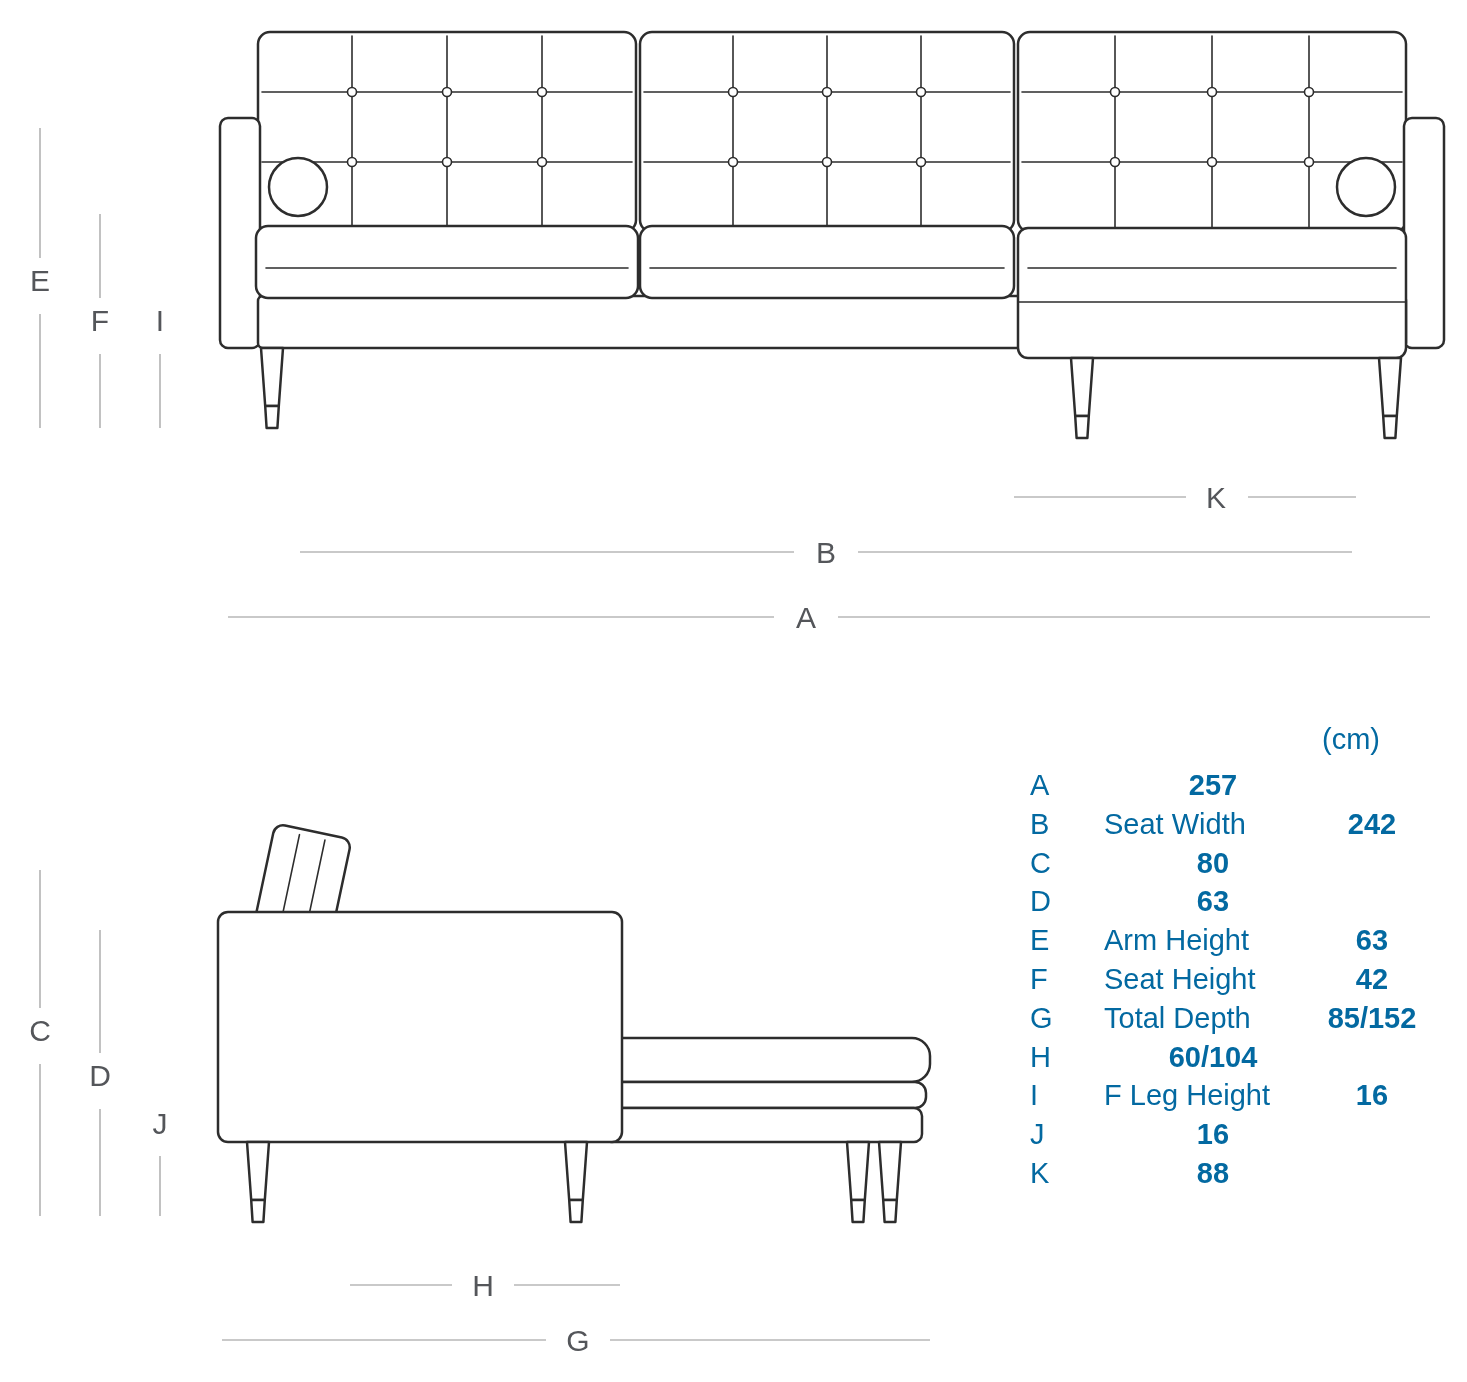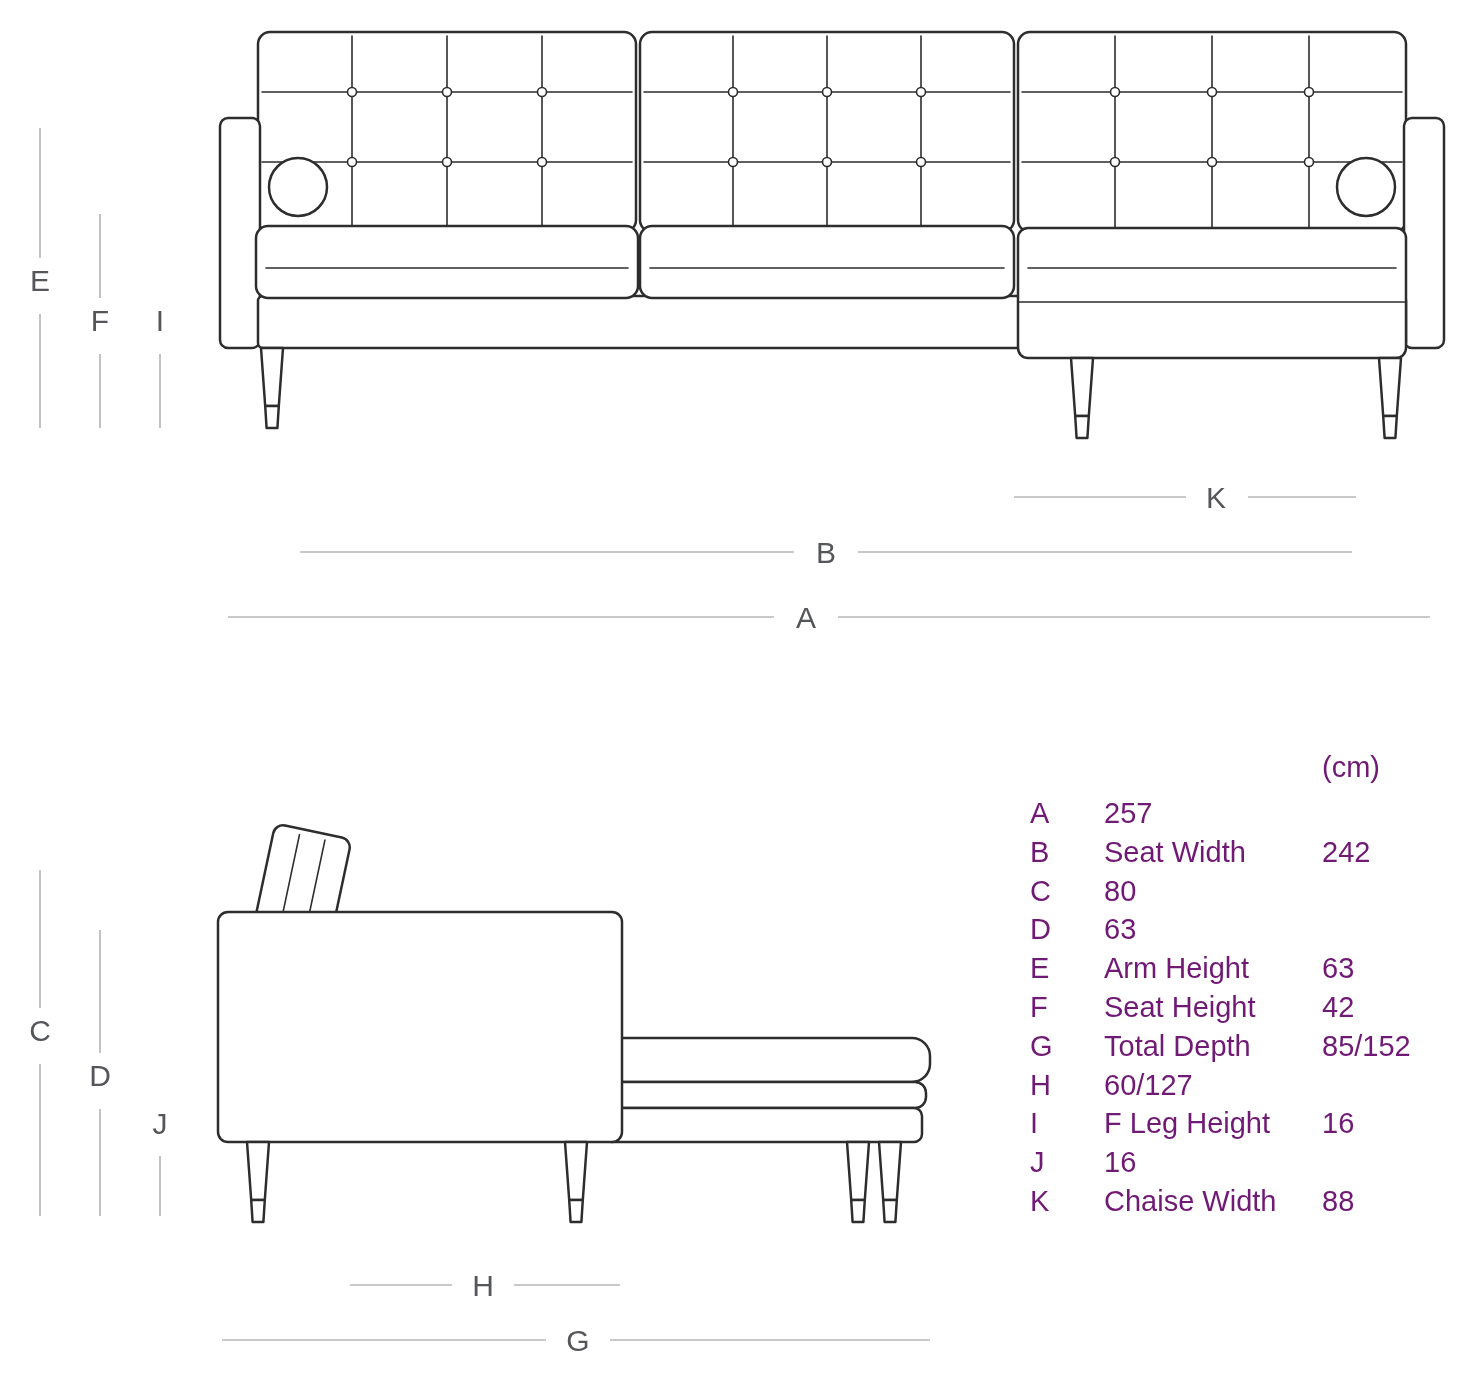--- a/index.html
+++ b/index.html
@@ -6,24 +6,24 @@
   html,body { width:1467px; height:1382px; background:#ffffff; font-family:"Liberation Sans", sans-serif; }
   .canvas { position:absolute; left:0; top:0; width:1467px; height:1382px; background:#ffffff; overflow:hidden; }
   svg.art { position:absolute; left:0; top:0; font-family:"Liberation Sans", sans-serif; }
 
   .outline { fill:#ffffff; stroke:#2d2d2d; stroke-width:2.5; stroke-linejoin:round; stroke-linecap:round; }
   .seam    { stroke:#2d2d2d; stroke-width:1.6; fill:none; stroke-linecap:round; }
   .btn     { fill:#ffffff; stroke:#2d2d2d; stroke-width:1.6; }
   .dim     { stroke:#b7b7b7; stroke-width:1.7; fill:none; }
   .dimlabel{ fill:#54565a; font-size:30px; text-anchor:middle; }
 
-  .dims-table { position:absolute; left:1030px; top:752px; width:392px; color:#701a75; font-size:29px; }
+  .dims-table { position:absolute; left:1030px; top:724px; width:392px; color:#0369a1; font-size:29px; }
   .unit { margin-left:292px; line-height:30px; margin-bottom:12px; }
   .trow { display:grid; grid-template-columns:74px 218px 1fr; line-height:38.8px; white-space:nowrap; }
-  .tv { text-align:left; }
+  .tv { text-align:center;font-weight:bold; }
 </style>
 </head>
 <body>
 
 <div class="canvas">
 
 <svg class="art" width="1467" height="1382" viewBox="0 0 1467 1382">
   <defs>
     <g id="leg">
       <polygon class="outline" points="-11,0 11,0 6.8,58 -6.8,58"></polygon>
@@ -209,31 +209,30 @@
     <span class="tl">Seat Height</span>
     <span class="tv">42</span>
   </div>
   <div class="trow">
     <span class="tk">G</span>
     <span class="tl">Total Depth</span>
     <span class="tv">85/152</span>
   </div>
   <div class="trow">
     <span class="tk">H</span>
-    <span class="tv">60/127</span>
+    <span class="tv">60/104</span>
   </div>
   <div class="trow">
     <span class="tk">I</span>
     <span class="tl">F Leg Height</span>
     <span class="tv">16</span>
   </div>
   <div class="trow">
     <span class="tk">J</span>
     <span class="tv">16</span>
   </div>
   <div class="trow">
     <span class="tk">K</span>
-    <span class="tl">Chaise Width</span>
     <span class="tv">88</span>
   </div>
 </div>
 
 </div>
 
 </body></html>

